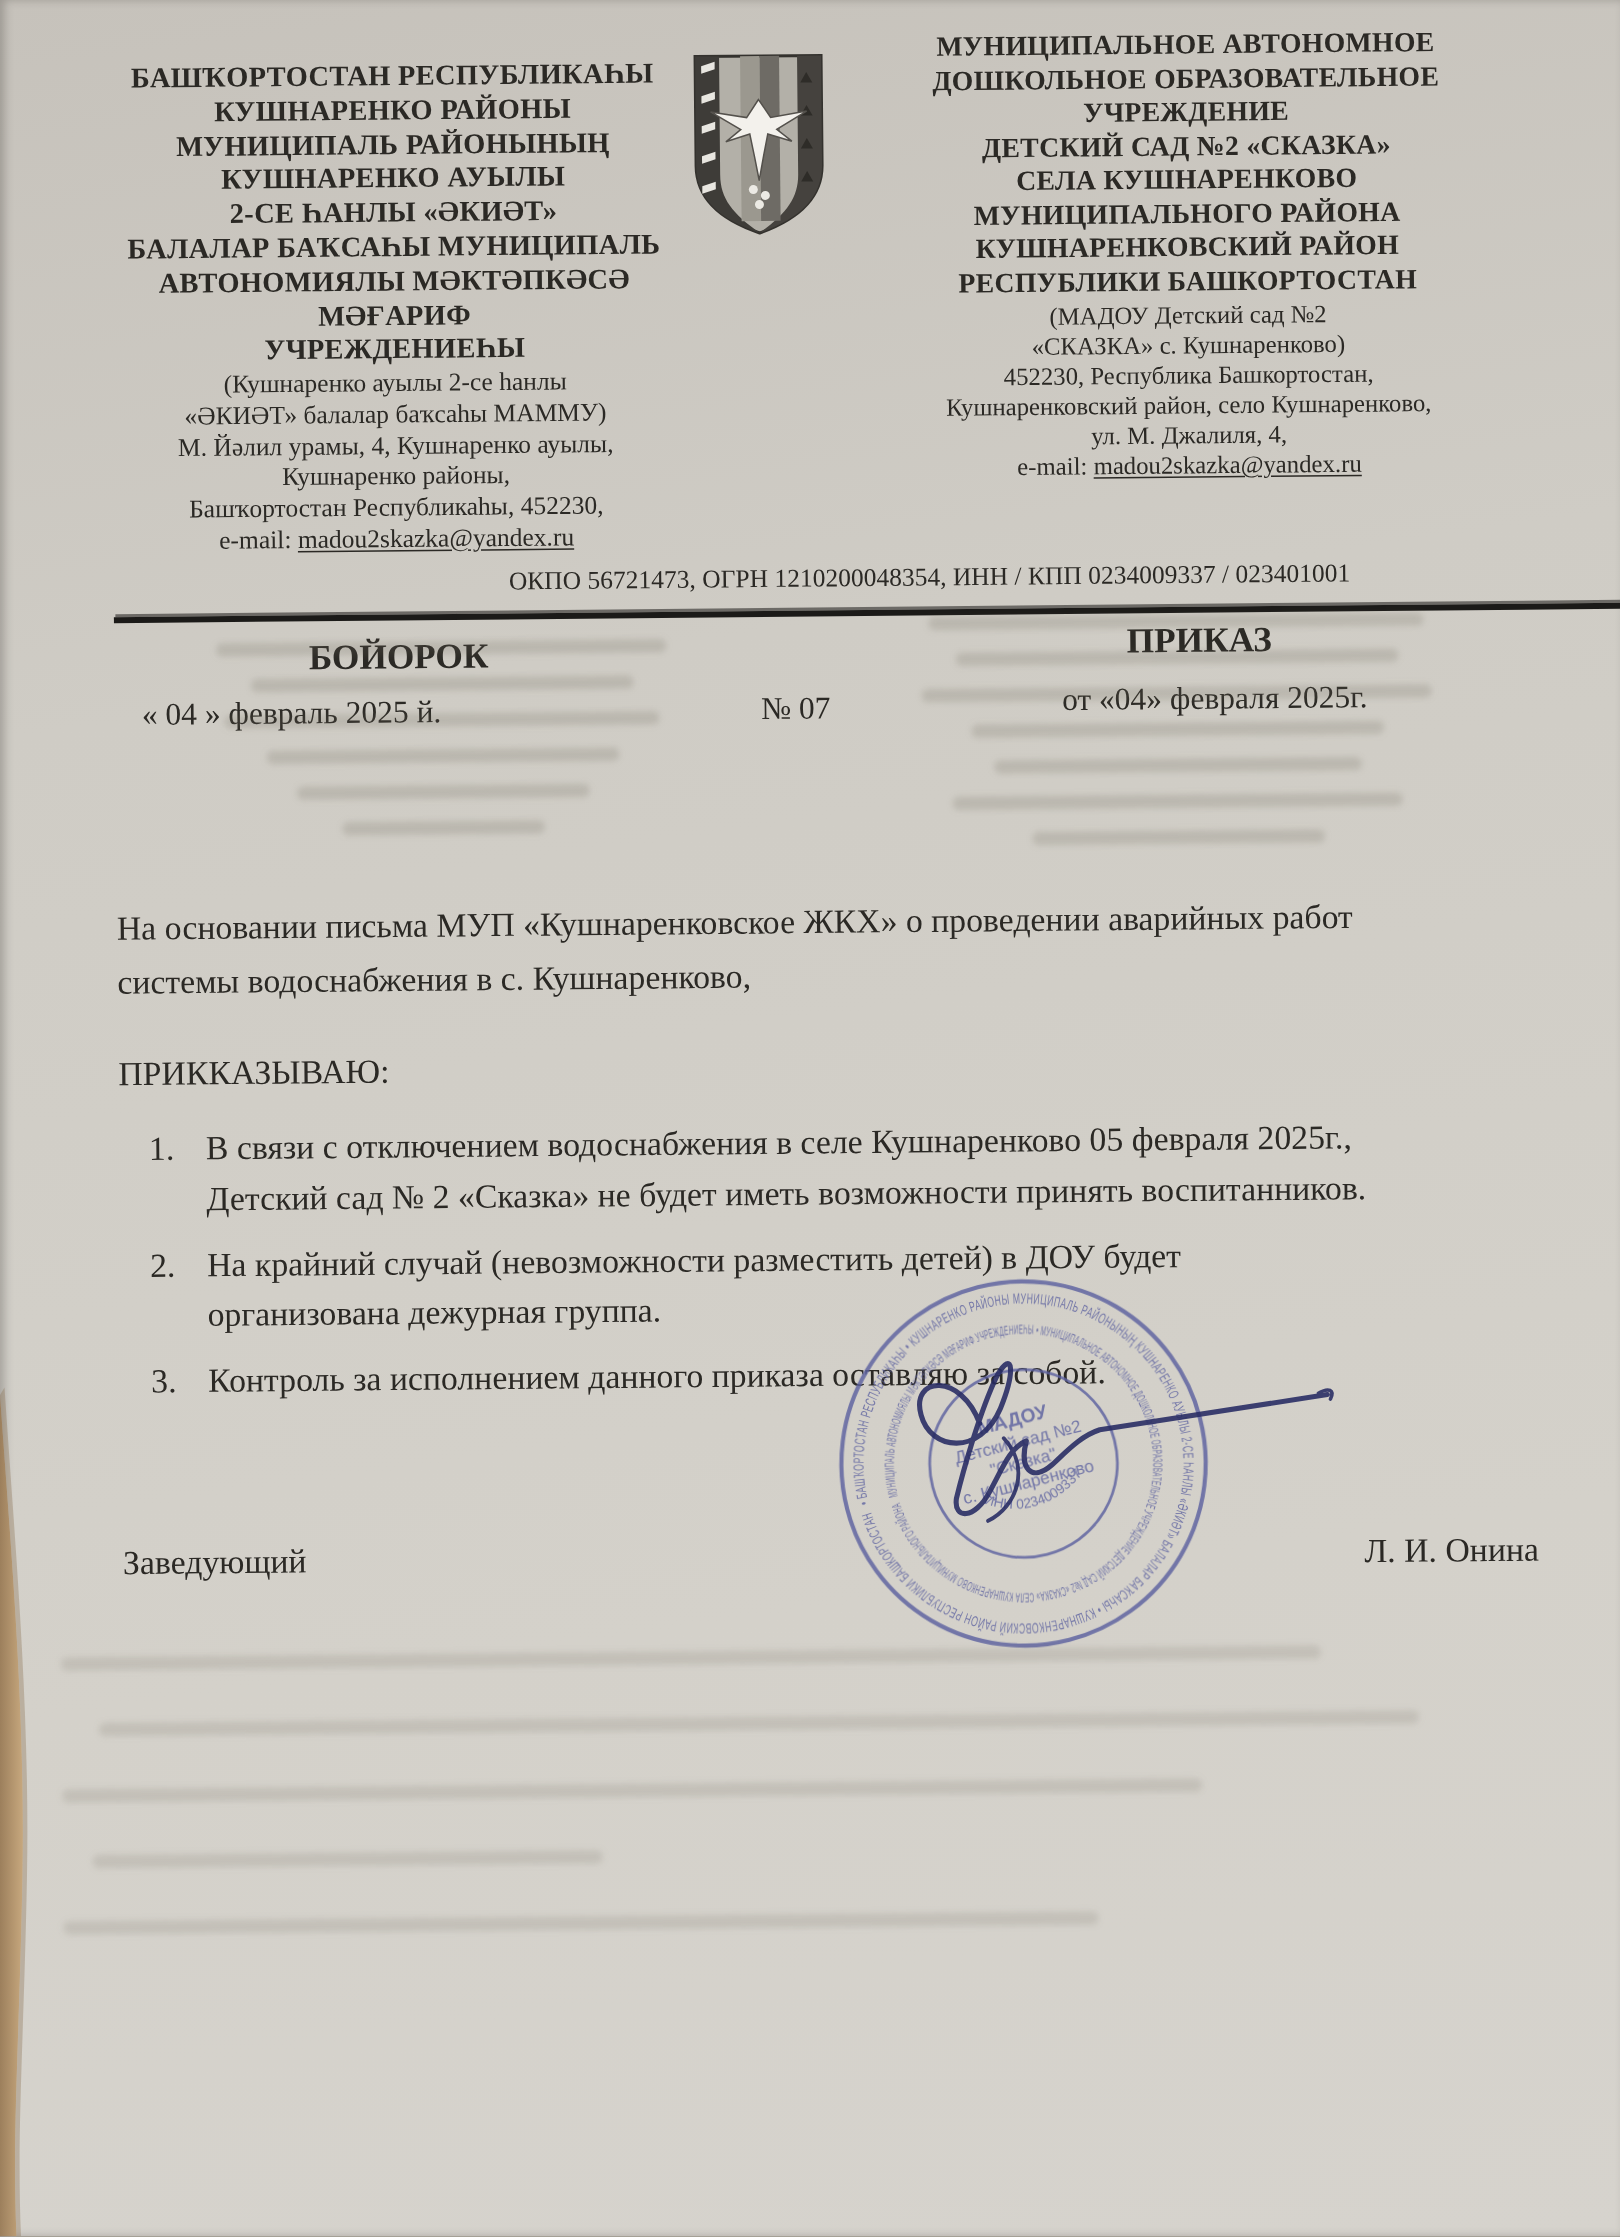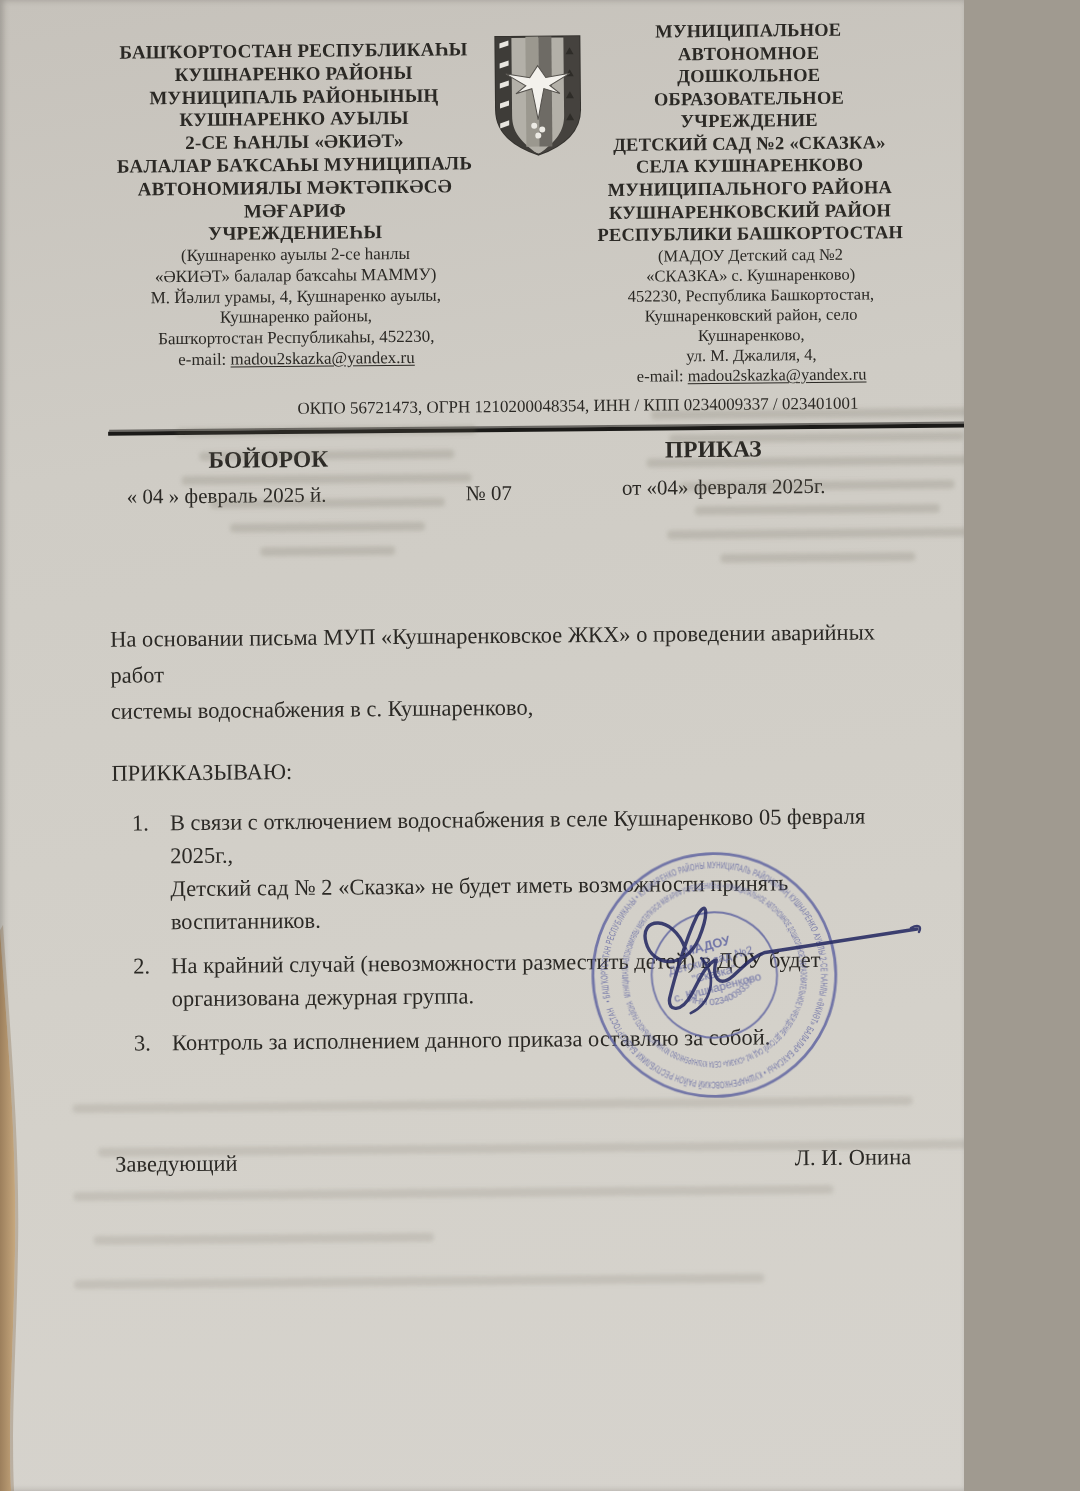--- a/index.html
+++ b/index.html
@@ -1,22 +1,21 @@
 <!DOCTYPE html>
 <html><head>
 <meta charset="utf-8">
 <style>
   html,body{margin:0;padding:0;}
   body{font-family:"Liberation Serif","DejaVu Serif",serif;background:#a09a90;}
   .page{
-    position:relative;width:932px;height:1491px;overflow:hidden;
+    position:relative;width:1080px;height:1491px;overflow:hidden;
     background:linear-gradient(172deg,#c6c2bb 0%,#cfccc5 30%,#d4d1ca 70%,#d6d3cd 100%);
     box-shadow:inset 3px 0 6px rgba(40,35,30,.25);
     color:#2b2925;
-    padding-left:32px;
   }
   .wood{position:absolute;left:0;top:0;width:24px;height:1491px;z-index:0;}
   .doc{
     position:relative;height:100%;z-index:1;
     padding:22px 60px 0 72px;box-sizing:border-box;
     transform:rotate(-0.55deg);transform-origin:50% 0;
   }
   
   .letterhead{display:grid;grid-template-columns:378px 102px 1fr;column-gap:4px;}
   .lh-left{margin-top:16px;text-align:center;}

